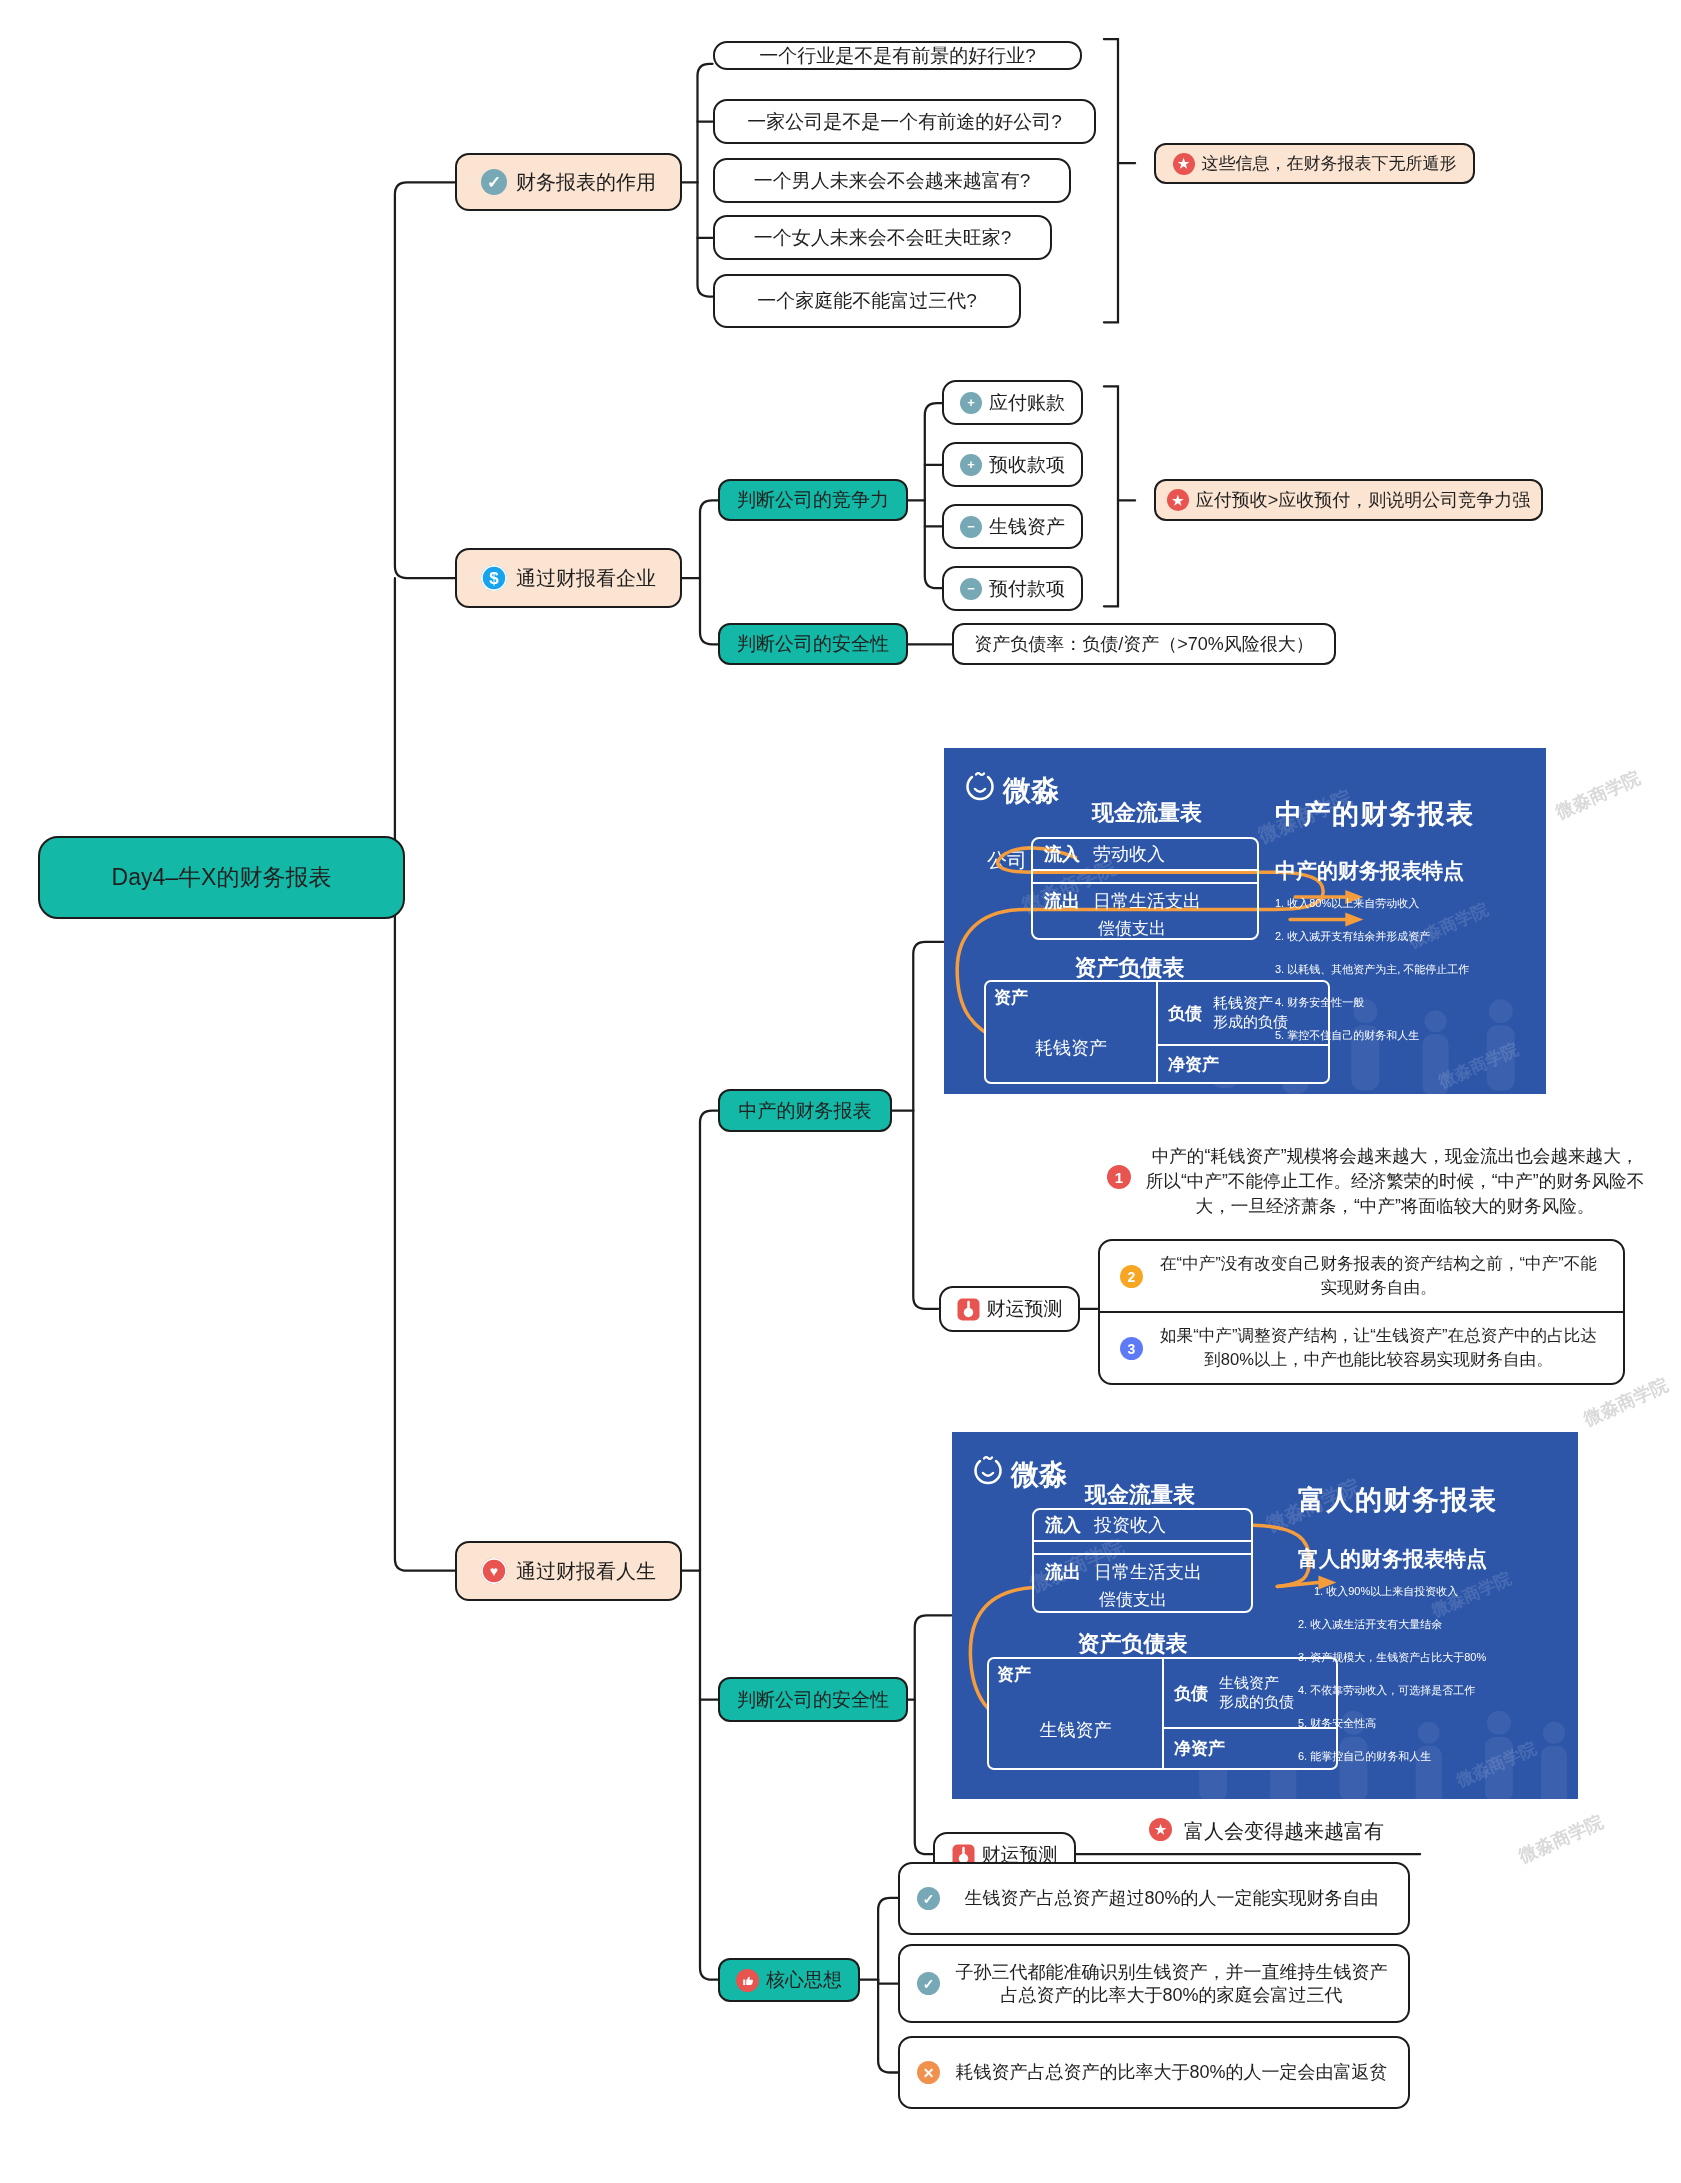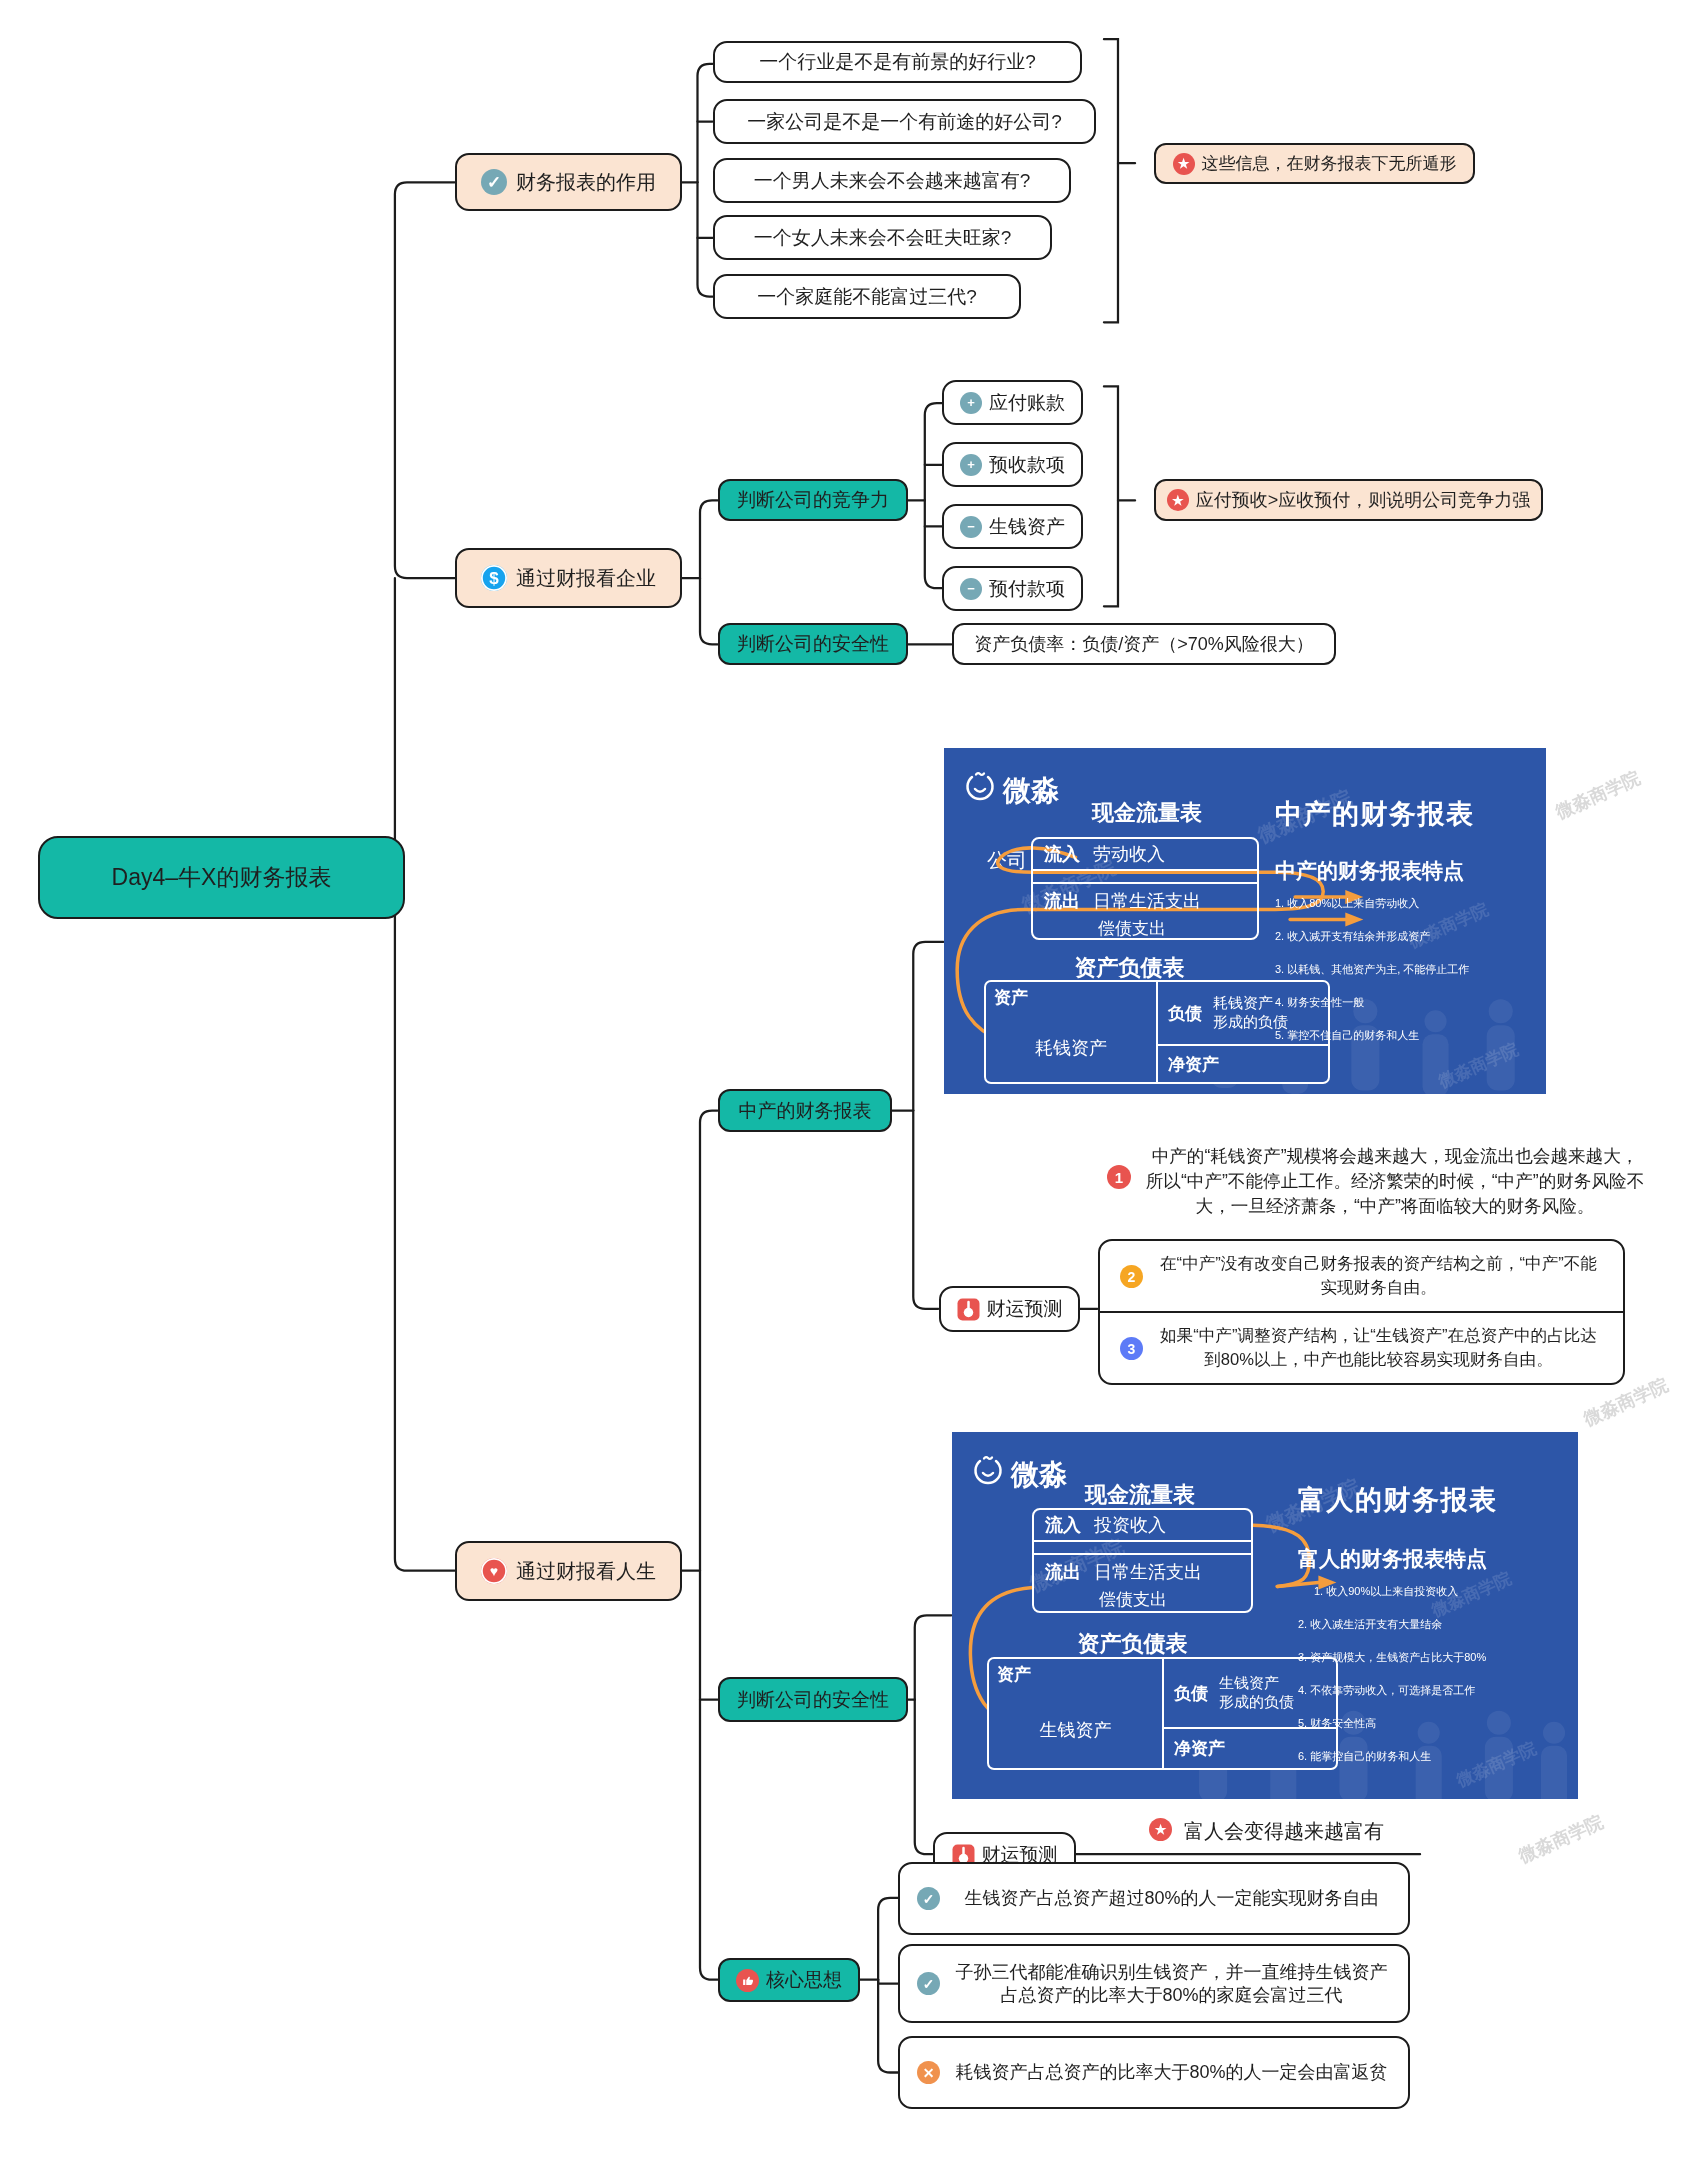--- a/index.html
+++ b/index.html
@@ -104,33 +104,33 @@
 
   <div class="node gray r40" style="left:38px;top:836px;width:367px;height:83px;font-size:23px;">
     <span>Day4–牛X的财务报表</span>
   </div>
 
   <div class="node peach r28" style="left:455px;top:153px;width:227px;height:58px;font-size:20px;">
     <span class="icn teal sz52">✓</span>
     <span>财务报表的作用</span>
   </div>
 
-  <div class="node white r28" style="left:713px;top:41px;width:369px;height:42px;font-size:19px;">
+  <div class="node white r28" style="left:713px;top:41px;width:369px;height:29px;font-size:19px;">
     <span>一个行业是不是有前景的好行业?</span>
   </div>
   <div class="node white r28" style="left:713px;top:99px;width:383px;height:45px;font-size:19px;">
     <span>一家公司是不是一个有前途的好公司?</span>
   </div>
   <div class="node white r28" style="left:713px;top:158px;width:358px;height:45px;font-size:19px;">
     <span>一个男人未来会不会越来越富有?</span>
   </div>
   <div class="node white r28" style="left:713px;top:215px;width:339px;height:45px;font-size:19px;">
     <span>一个女人未来会不会旺夫旺家?</span>
   </div>
-  <div class="node white r28" style="left:713px;top:274px;width:308px;height:45px;font-size:19px;">
+  <div class="node white r28" style="left:713px;top:274px;width:308px;height:54px;font-size:19px;">
     <span>一个家庭能不能富过三代?</span>
   </div>
 
   <div class="node peach r24" style="left:1154px;top:143px;width:321px;height:41px;font-size:17px;gap:7px;">
     <span class="icn red sz44">★</span>
     <span>这些信息，在财务报表下无所遁形</span>
   </div>
 
   <div class="node peach r28" style="left:455px;top:548px;width:227px;height:60px;font-size:20px;">
     <span class="icn blue sz52">$</span>

